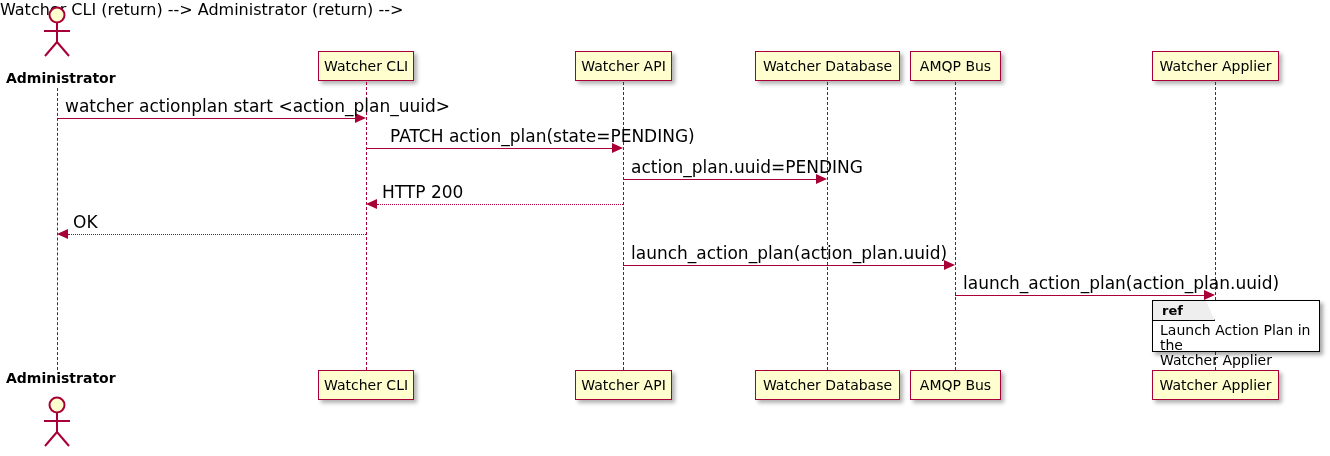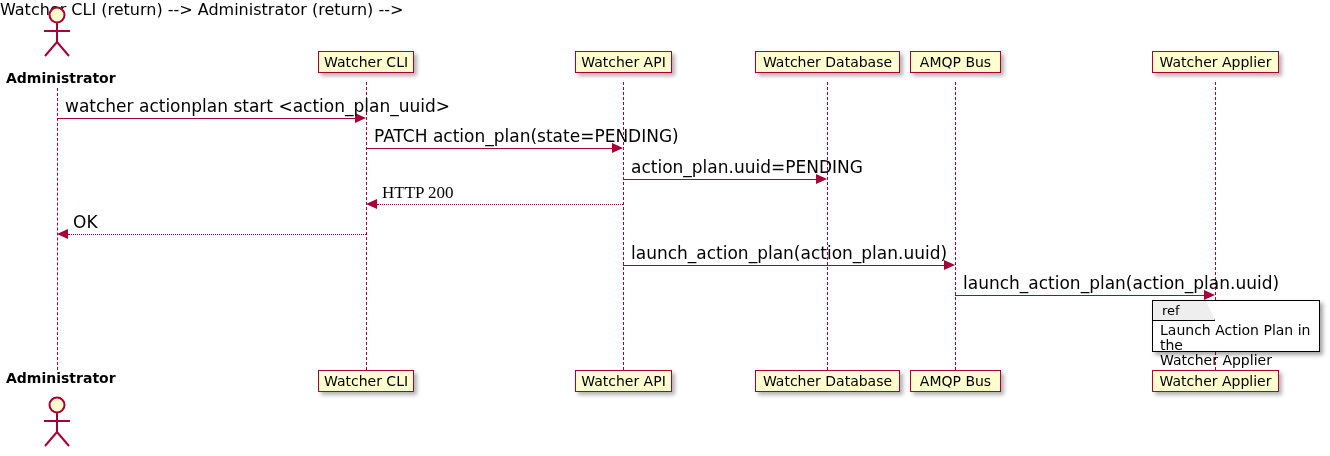--- a/index.html
+++ b/index.html
@@ -38,21 +38,21 @@
     position: absolute;
     box-sizing: border-box;
     background: #FEFECE;
     border: 1.5px solid #A80036;
     color: #000000;
     font-size: 14px;
     line-height: 1;
     display: flex;
     align-items: center;
     justify-content: center;
-    height: 22px;
+    height: 30px;
     box-shadow: 3px 3px 4px rgba(0,0,0,0.30);
     white-space: nowrap;
     padding: 0 9px;
   }
 
   
   .lifeline {
     position: absolute;
     width: 0;
     border-left: 1.5px dashed #A80036;
@@ -112,21 +112,21 @@
     top: 0;
     height: 20px;
     box-sizing: border-box;
     background: #EEEEEE;
     border-right: 1.5px solid #000000;
     border-bottom: 1.5px solid #000000;
     display: flex;
     align-items: center;
     padding-left: 9px;
     font-size: 13px;
-    font-weight: normal;
+    font-weight: bold;
     color: #000000;
     clip-path: polygon(0 0, calc(100% - 9px) 0, 100% 100%, 0 100%);
     width: 62px;
   }
   .ref-body {
     position: absolute;
     left: 7px;
     top: 22px;
     font-size: 14px;
     line-height: 15px;
@@ -188,35 +188,35 @@
   <div class="msg" style="left:57px; top:118px; width:309px;">
     <div class="line" style="width:298px;"></div>
     <div class="head right" style="left:298px;"></div>
     <div class="label" style="left:8px;">watcher actionplan start &lt;action_plan_uuid&gt;</div>
   </div>
 
   
   <div class="msg" style="left:366px; top:148px; width:257px;">
     <div class="line" style="width:246px;"></div>
     <div class="head right" style="left:246px;"></div>
-    <div class="label" style="left:8px;margin-top:16px;">PATCH action_plan(state=PENDING)</div>
+    <div class="label" style="left:24px;margin-top:16px;">PATCH action_plan(state=PENDING)</div>
   </div>
 
   
   <div class="msg" style="left:623px; top:179px; width:204px;">
     <div class="line" style="width:193px;"></div>
     <div class="head right" style="left:193px;"></div>
     <div class="label" style="left:8px;">action_plan.uuid=PENDING</div>
   </div>
 
    Watcher CLI (return) --&gt;
   <div class="msg dotted" style="left:366px; top:204px; width:257px;">
     <div class="line" style="left:11px; width:246px;"></div>
     <div class="head left" style="left:0px;"></div>
-    <div class="label" style="left:16px;font-family:Liberation Serif, serif;">HTTP 200</div>
+    <div class="label" style="left:16px;">HTTP 200</div>
   </div>
 
    Administrator (return) --&gt;
   <div class="msg dotted" style="left:57px; top:234px; width:309px;">
     <div class="line" style="left:11px; width:298px;"></div>
     <div class="head left" style="left:0px;"></div>
     <div class="label" style="left:16px;">OK</div>
   </div>
 
   

